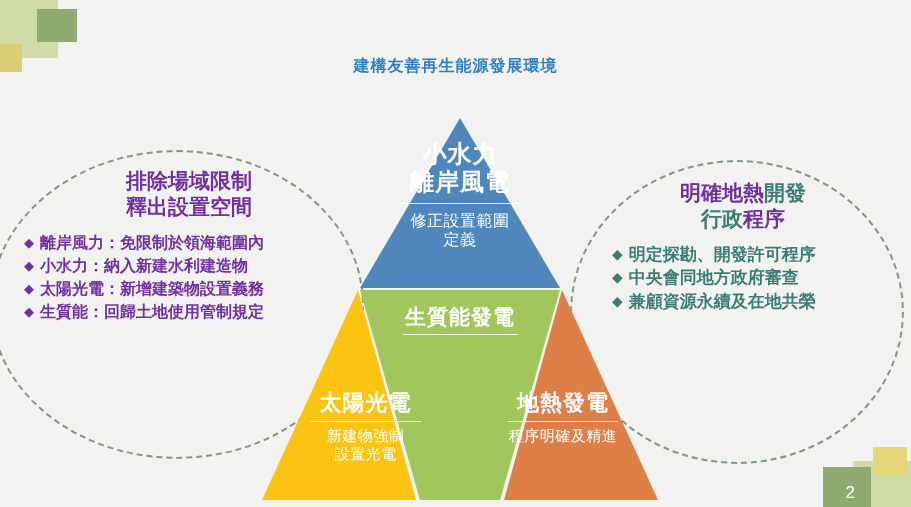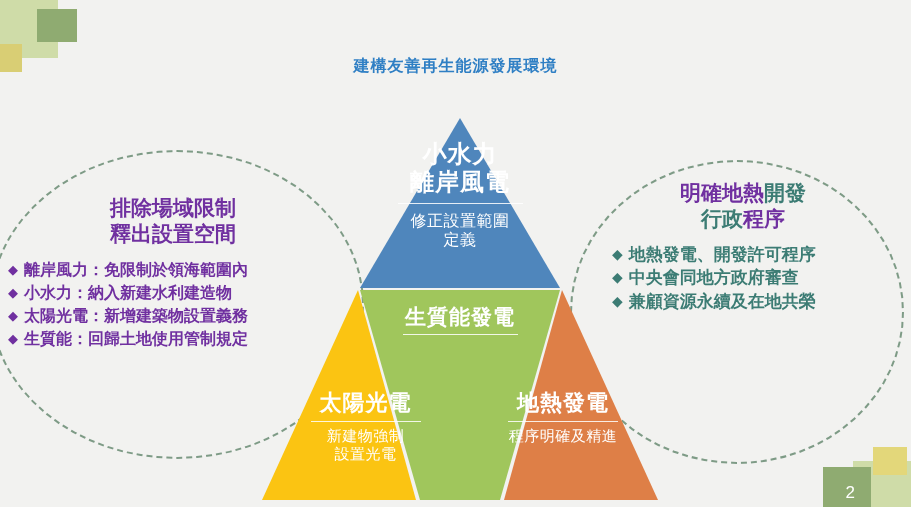--- a/index.html
+++ b/index.html
@@ -74,21 +74,21 @@
   .panel .panel-title{
     font-weight:bold;text-align:center;line-height:1.22;font-size:21px;
   }
   .panel ul{list-style:none;margin:0;padding:0;}
   .panel li{
     display:flex;align-items:flex-start;gap:6px;
     font-size:16px;line-height:1.30;margin-bottom:2px;
   }
   .dia{flex:0 0 auto;font-size:13px;line-height:1.5;}
 
-  #panel-left{left:8px;top:168px;width:330px;margin-top:27px;}
+  #panel-left{left:24px;top:168px;width:330px;}
   #panel-left .panel-title{color:#7030a0;}
   #panel-left ul{margin-top:14px;}
   #panel-left li{color:#7030a0;font-weight:bold;}
   #panel-left .dia{color:#7030a0;}
 
   #panel-right{left:612px;top:180px;width:262px;}
   #panel-right .panel-title{color:#3c7c74;}
   #panel-right .panel-title .pt-a{color:#7030a0;}
   #panel-right .panel-title .pt-b{color:#3c7c74;}
   #panel-right ul{margin-top:13px;}
@@ -189,21 +189,21 @@
   </div>
 
   <div class="panel" id="panel-right">
     <div class="panel-title">
       <div><span class="pt-a">明確地熱</span><span class="pt-b">開發</span></div>
       <div><span class="pt-b">行政</span><span class="pt-a">程序</span></div>
     </div>
     <ul>
       <li>
         <span class="dia">◆</span>
-        <span>地熱發電、開發許可程序</span>
+        <span>明定探勘、開發許可程序</span>
       </li>
       <li>
         <span class="dia">◆</span>
         <span>中央會同地方政府審查</span>
       </li>
       <li>
         <span class="dia">◆</span>
         <span>兼顧資源永續及在地共榮</span>
       </li>
     </ul>

